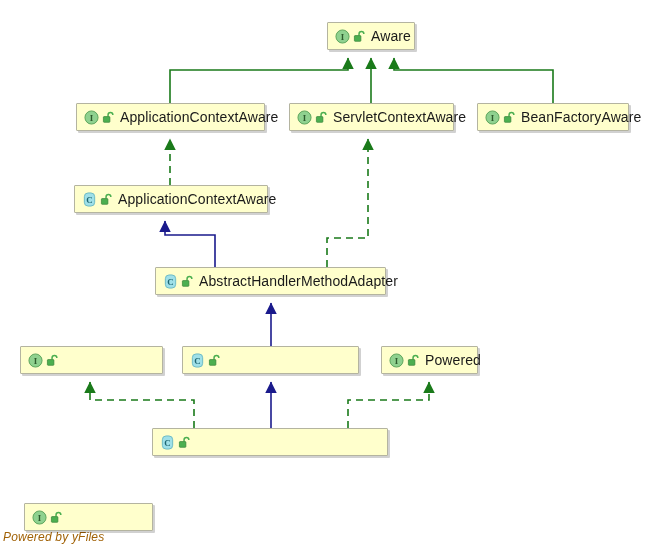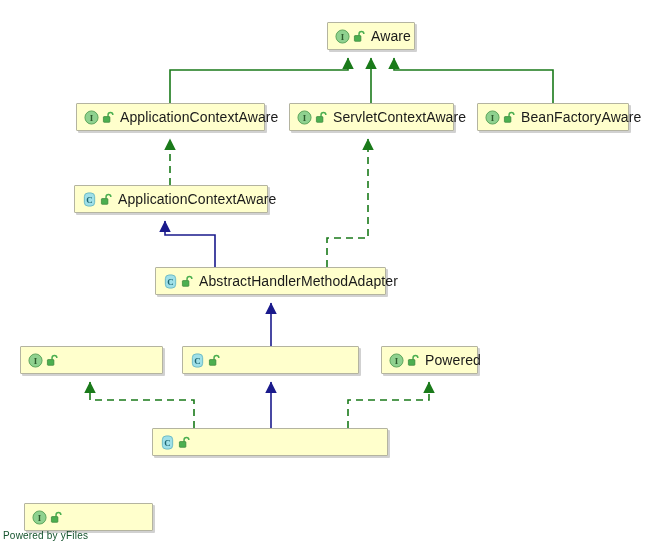--- a/index.html
+++ b/index.html
@@ -51,26 +51,27 @@
   .node .node-label{
     font-size:14px;
     color:#1a1a1a;
     line-height:16px;
     letter-spacing:0.1px;
   }
   .watermark{
     position:absolute;
     left:3px;
     top:530px;
-    font-size:10px;
-    color:#14532d;
+    font-size:12px;
+    color:#a16207;
     font-family:"Liberation Sans", sans-serif;
     letter-spacing:0.2px;
     user-select:none;
     z-index:1;
+    font-style:italic;
   }
 </style>
 </head>
 <body>
 
 <div id="diagram">
 
   <svg id="edge-layer" viewBox="0 0 650 552">
     <defs>
       <marker id="arrow-green" viewBox="0 0 10 10" refX="9.5" refY="5" markerWidth="7.2" markerHeight="7.2" orient="auto-start-reverse">

